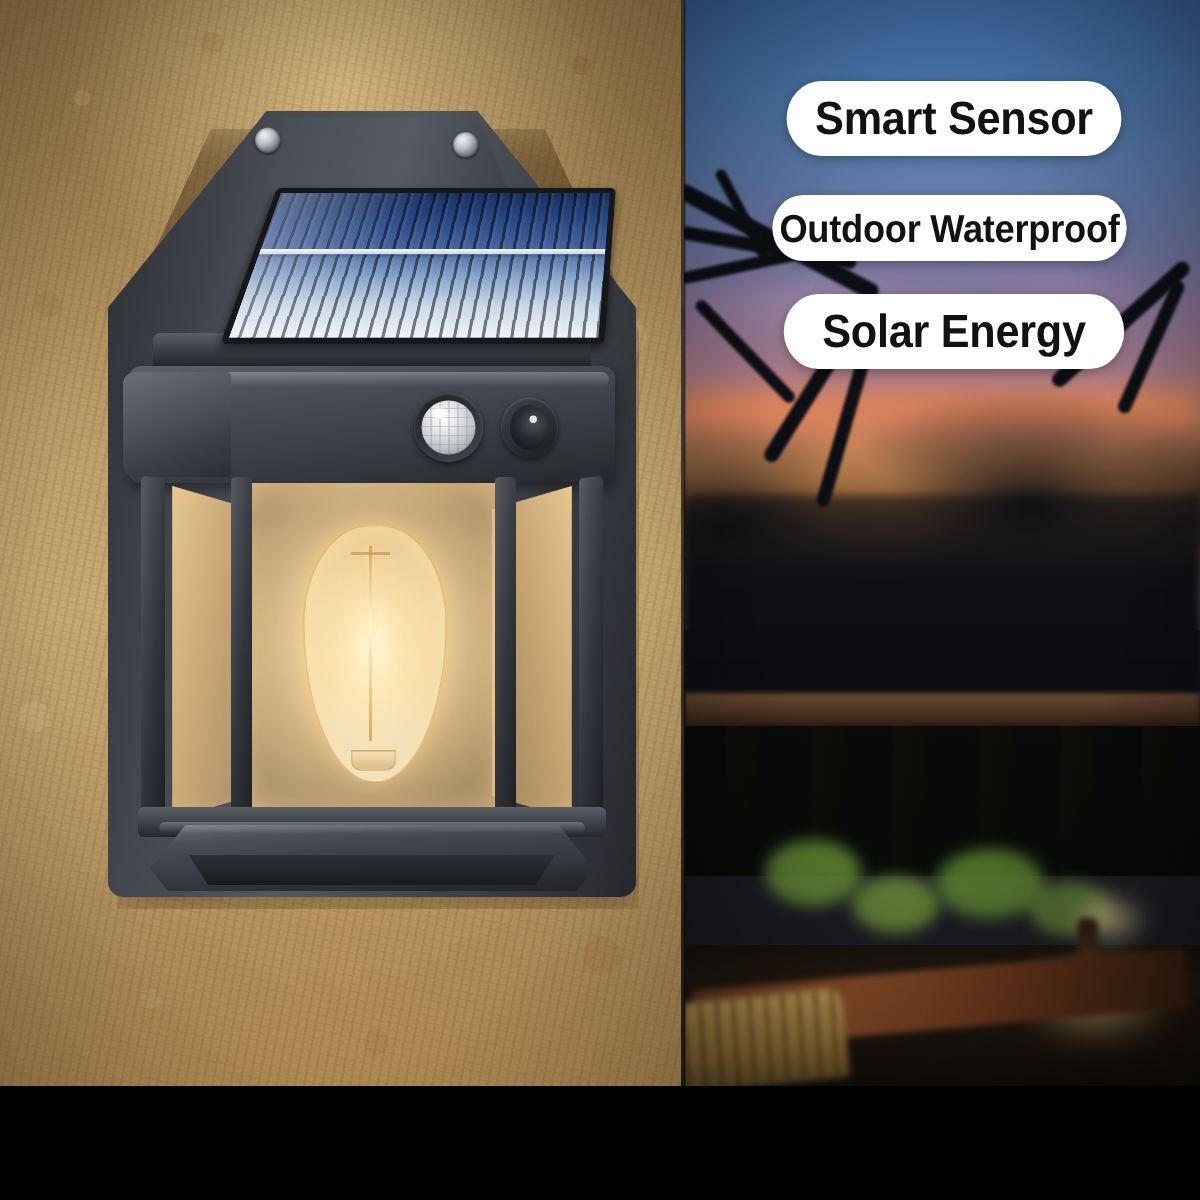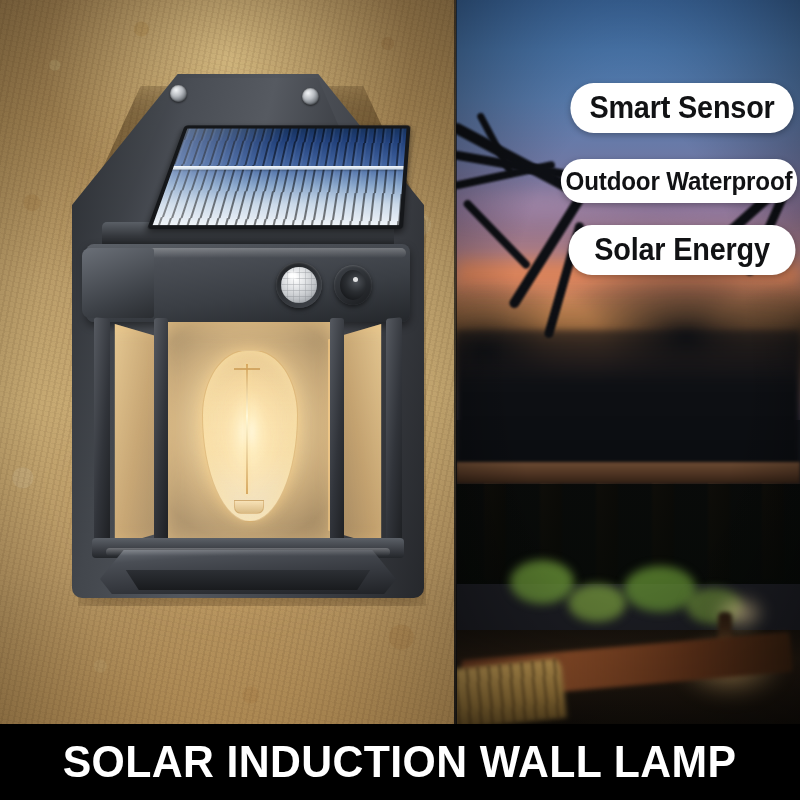--- a/index.html
+++ b/index.html
@@ -272,21 +272,21 @@
     background:radial-gradient(ellipse 50% 50% at 50% 50%, rgba(255,228,168,.72), rgba(255,210,130,0) 72%);
     filter:blur(7px); }
   .right-vignette { position:absolute; inset:0;
     background:radial-gradient(ellipse 82% 76% at 50% 48%, rgba(0,0,0,0) 42%, rgba(0,0,0,.52) 100%); }
 
   
   .seam { position:absolute; left:454px; top:0; width:3px; height:724px;
     background:linear-gradient(180deg, rgba(10,10,12,.55), rgba(10,10,12,.85)); }
 
   
-  #badges { position:absolute; left:482px; top:0; width:305px; height:280px;margin-top:29px; }
+  #badges { position:absolute; left:436px; top:0; width:305px; height:280px; }
   .badge { position:absolute; background:#ffffff; border-radius:30px;
     display:flex; align-items:center; justify-content:center;
     box-shadow:0 2px 7px rgba(0,0,0,.30); color:#111214;
     font-weight:700; letter-spacing:-.2px; white-space:nowrap;
     font-family:"Liberation Sans", sans-serif; transform:scaleX(.93); }
   .badge.b1 { left:80px; top:54px;  width:240px; height:50px; font-size:31px; }
   .badge.b2 { left:70px; top:130px; width:254px; height:44px; font-size:26px; }
   .badge.b3 { left:78px; top:196px; width:244px; height:50px; font-size:31px; }
 
   
@@ -412,17 +412,14 @@
   </div>
 
   <div class="seam"></div>
 
   <div id="badges">
     <div class="badge b1">Smart Sensor</div>
     <div class="badge b2">Outdoor Waterproof</div>
     <div class="badge b3">Solar Energy</div>
   </div>
 
-  <div id="banner">
-    <div id="banner-text">SOLAR INDUCTION WALL LAMP</div>
-  </div>
 
 </div>
 
 </body></html>

